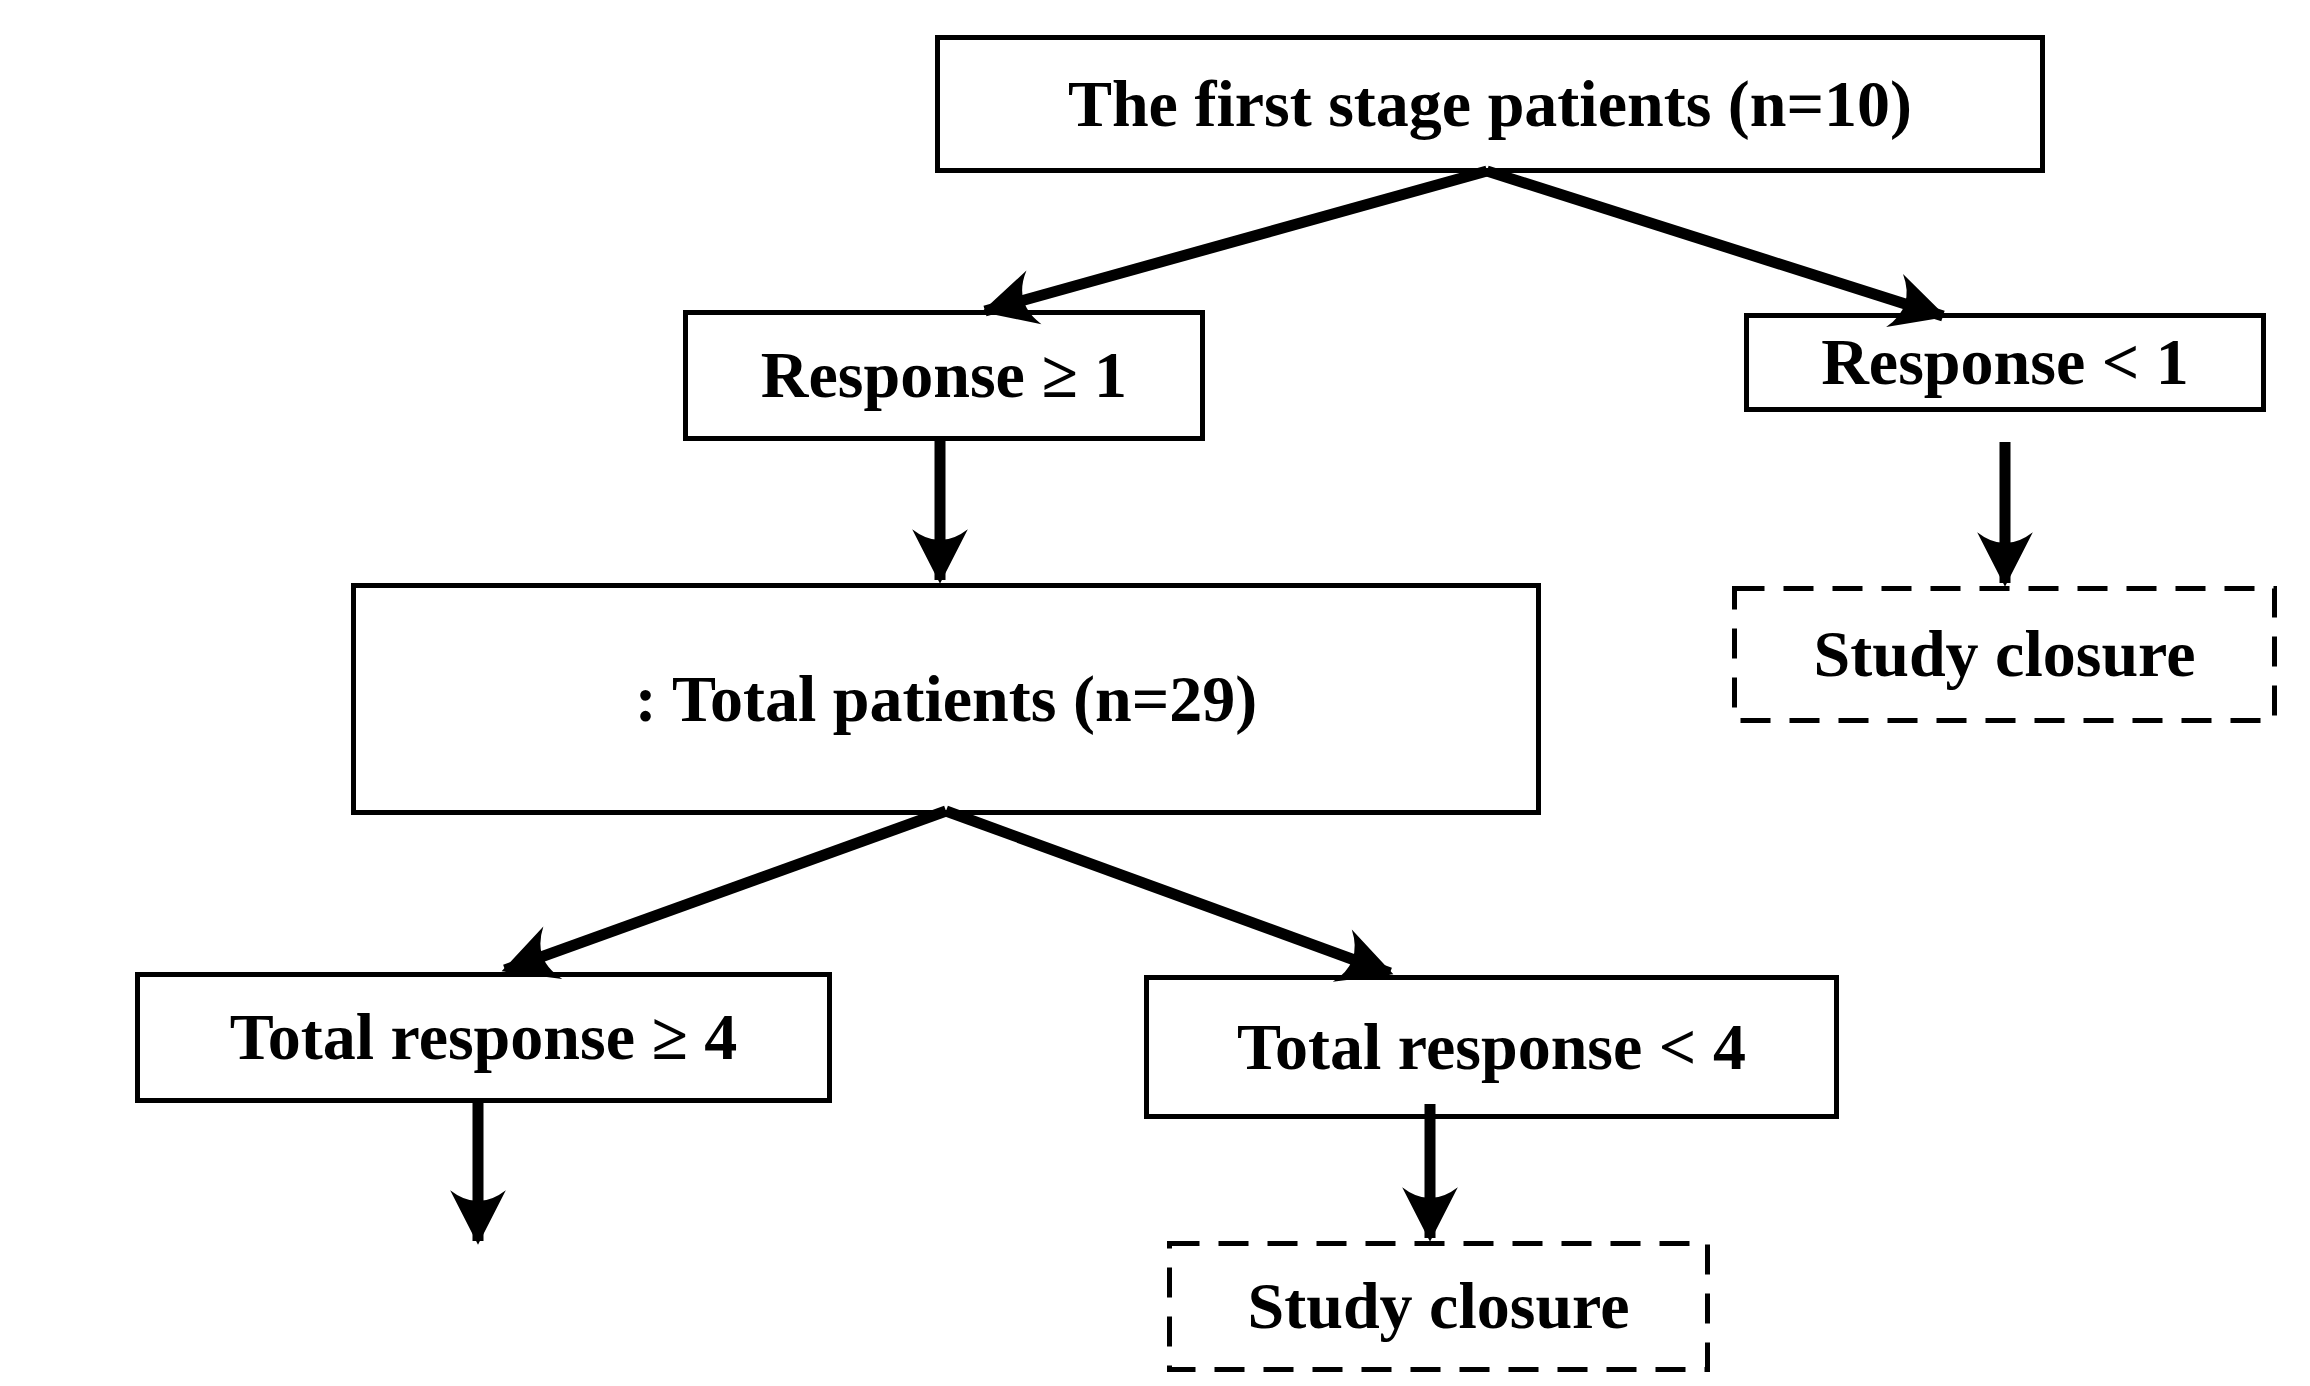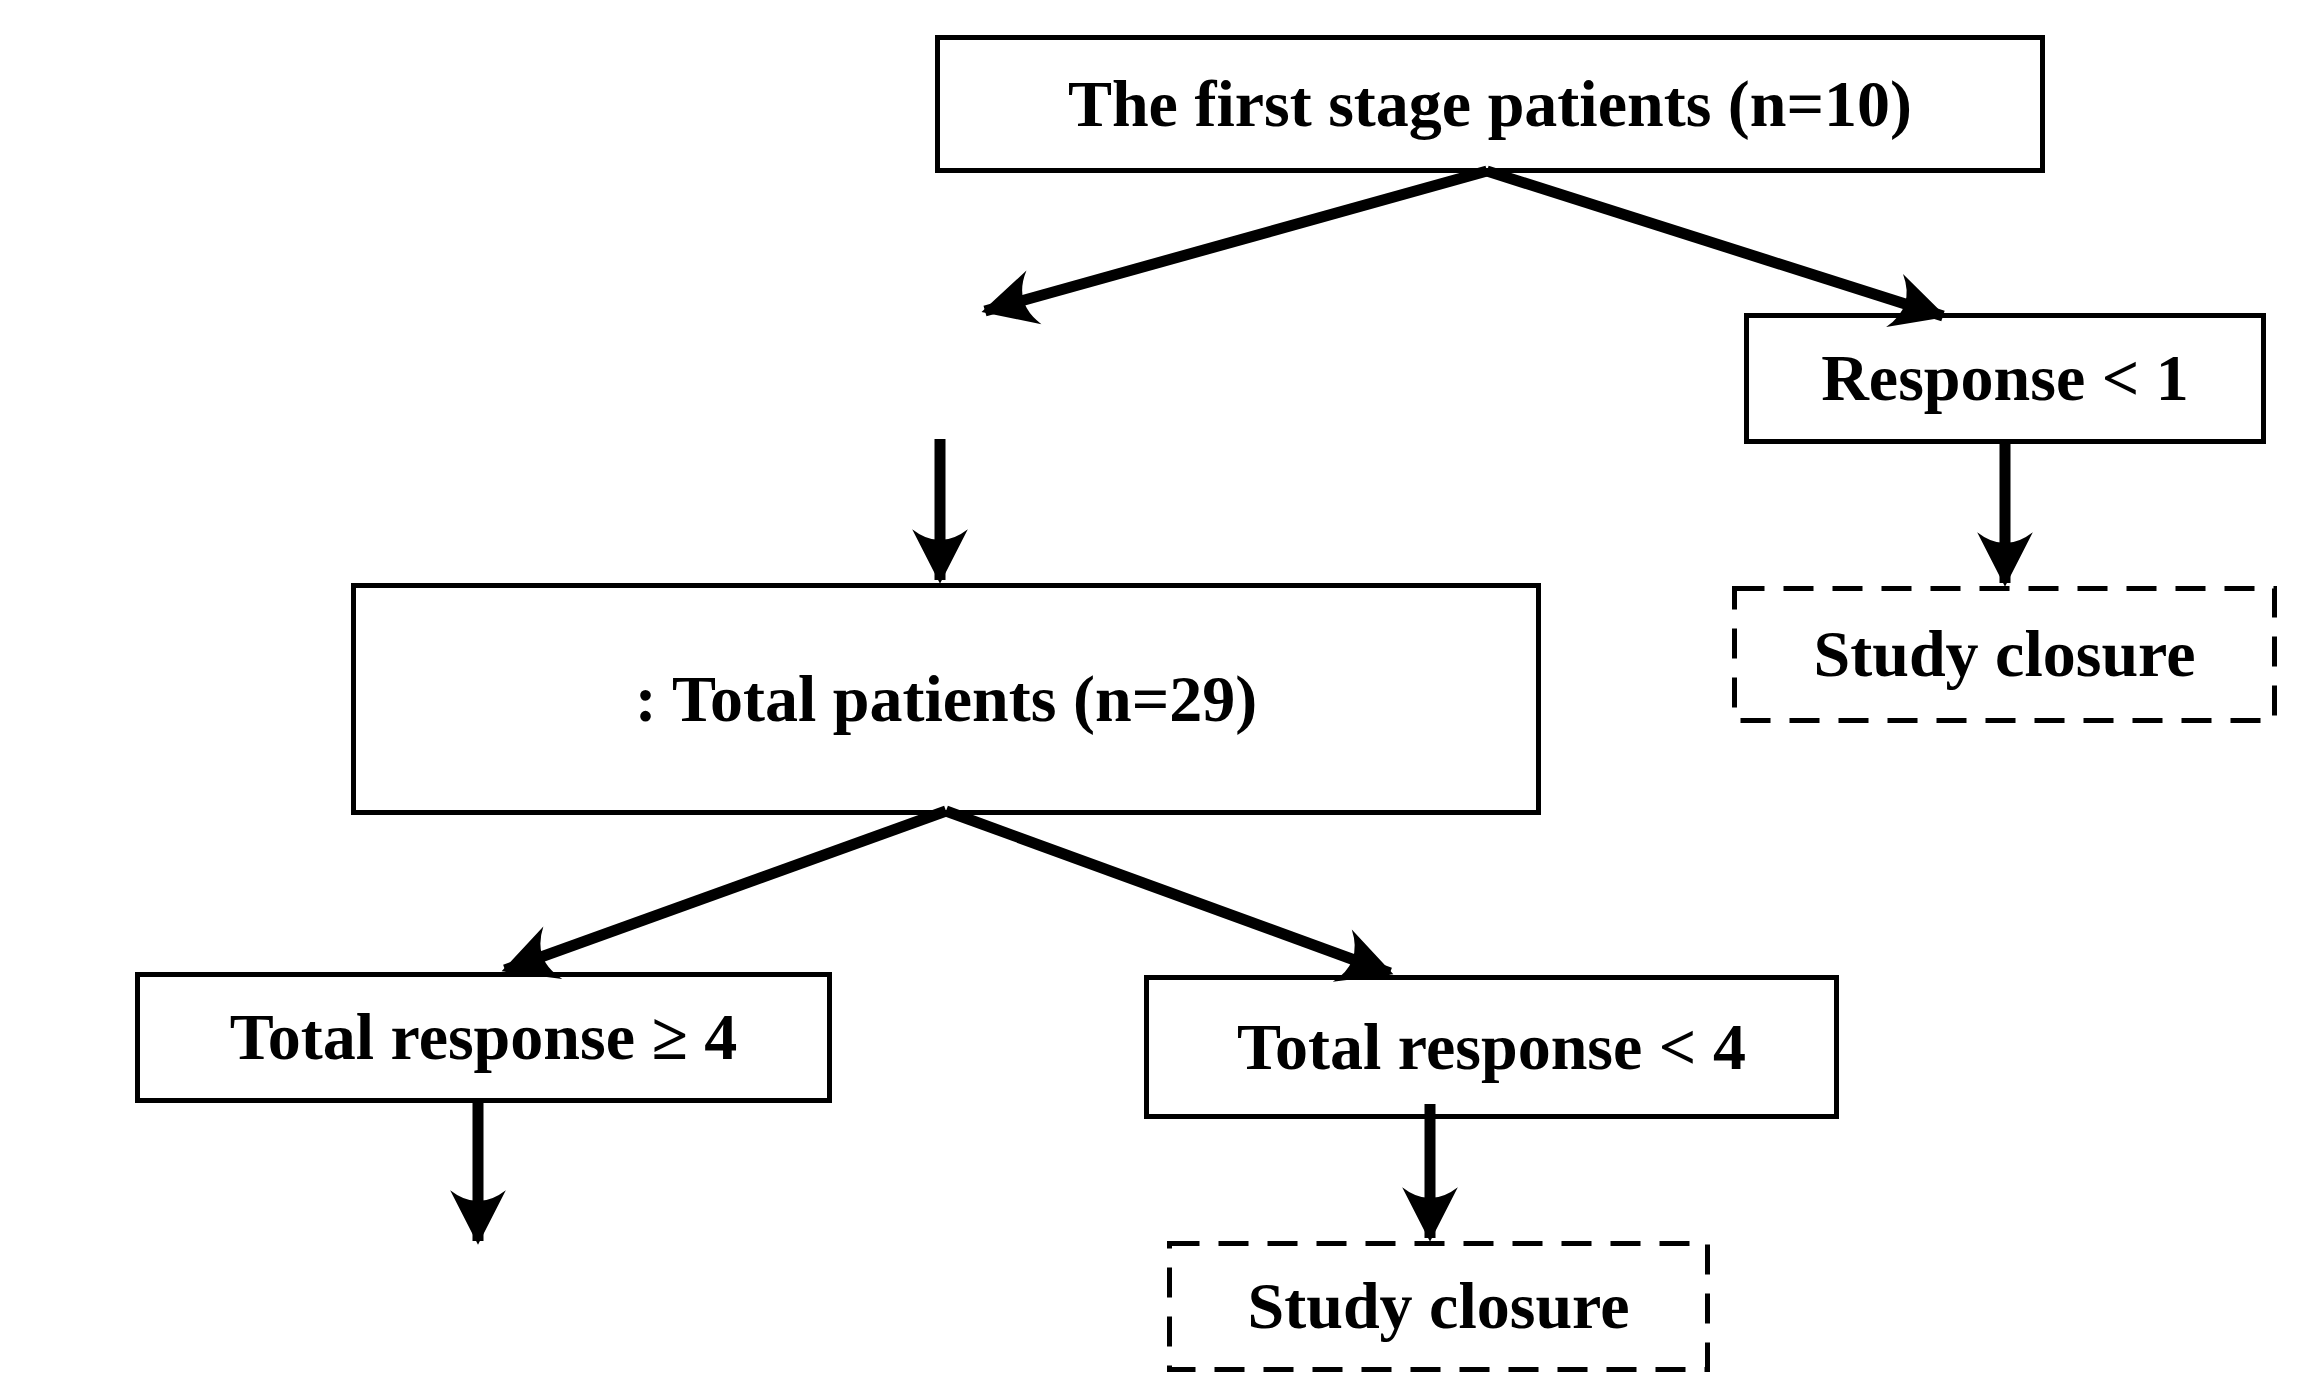--- a/index.html
+++ b/index.html
@@ -34,21 +34,21 @@
   }
   .node.dashed {
     border: none;          
     background: transparent;
   }
   .node .label { display: block; }
 
   
   #n-first-stage          { left: 935px;  top: 35px;   width: 1110px; height: 138px; }
   #n-response-ge1         { left: 683px;  top: 310px;  width: 522px;  height: 131px; }
-  #n-response-lt1         { left: 1744px; top: 313px;  width: 522px;  height: 131px; }
+  #n-response-lt1         { left: 1744px; top: 313px;  width: 522px;  height: 99px; }
   #n-second-stage         { left: 351px;  top: 583px;  width: 1190px; height: 232px; line-height: 1.6; }
   #n-study-closure-right  { left: 1732px; top: 586px;  width: 545px;  height: 137px; }
   #n-total-ge4            { left: 135px;  top: 972px;  width: 697px;  height: 131px; text-align: right; }
   #n-total-lt4            { left: 1097px; top: 975px;  width: 695px;  height: 144px; margin-left: 47px; }
   #n-additional           { left: 25px;   top: 1244px; width: 906px;  height: 134px; }
   #n-study-closure-bottom { left: 1167px; top: 1241px; width: 543px;  height: 131px; }
 
   #arrow-layer {
     position: absolute;
     left: 0; top: 0;
@@ -71,20 +71,23 @@
 </style>
 </head>
 <body>
 
 <div id="stage">
 
   <div class="node" id="n-first-stage">
     <span class="label">The first stage patients (n=10)</span>
   </div>
 
+  <div class="node" id="n-response-ge1">
+    <span class="label">Response ≥ 1</span>
+  </div>
 
   <div class="node" id="n-response-lt1">
     <span class="label">Response &lt; 1</span>
   </div>
 
   <div class="node" id="n-second-stage">
     <span class="label">: Total patients (n=29)</span>
   </div>
 
   <div class="node dashed" id="n-study-closure-right">

